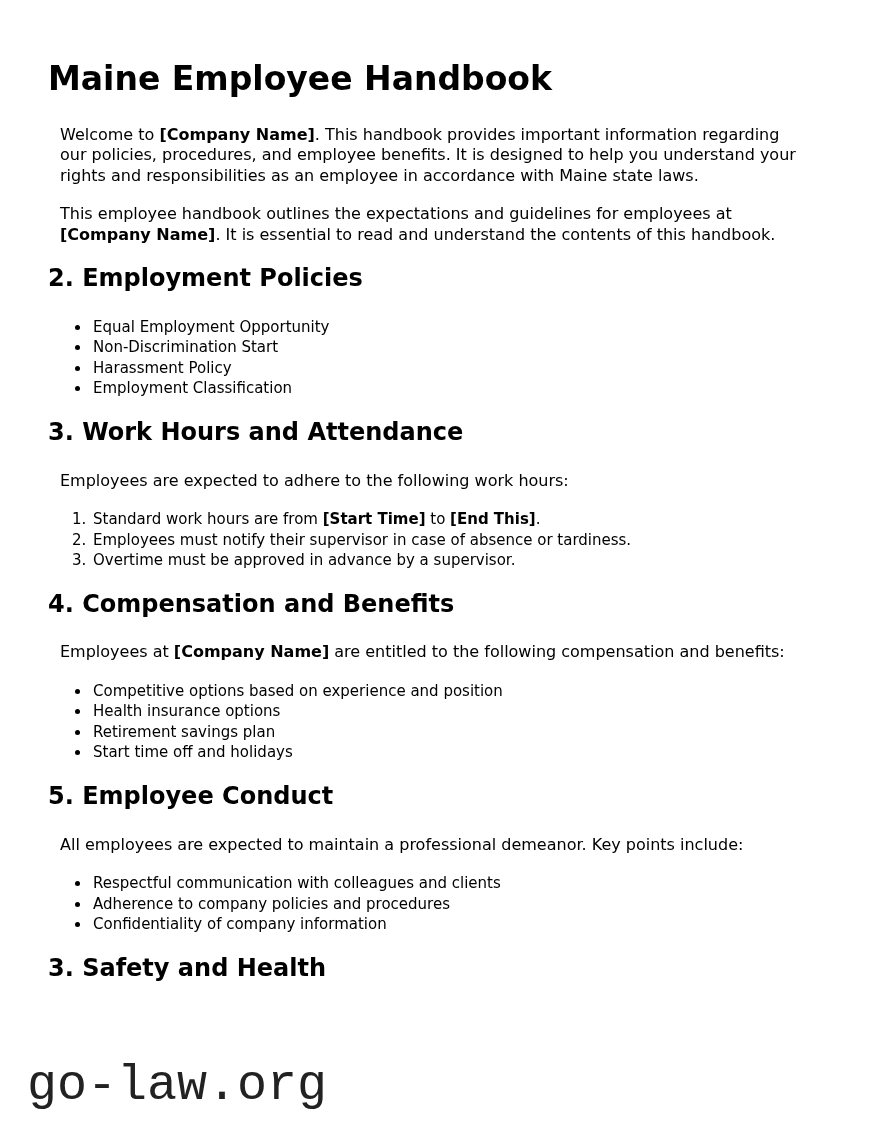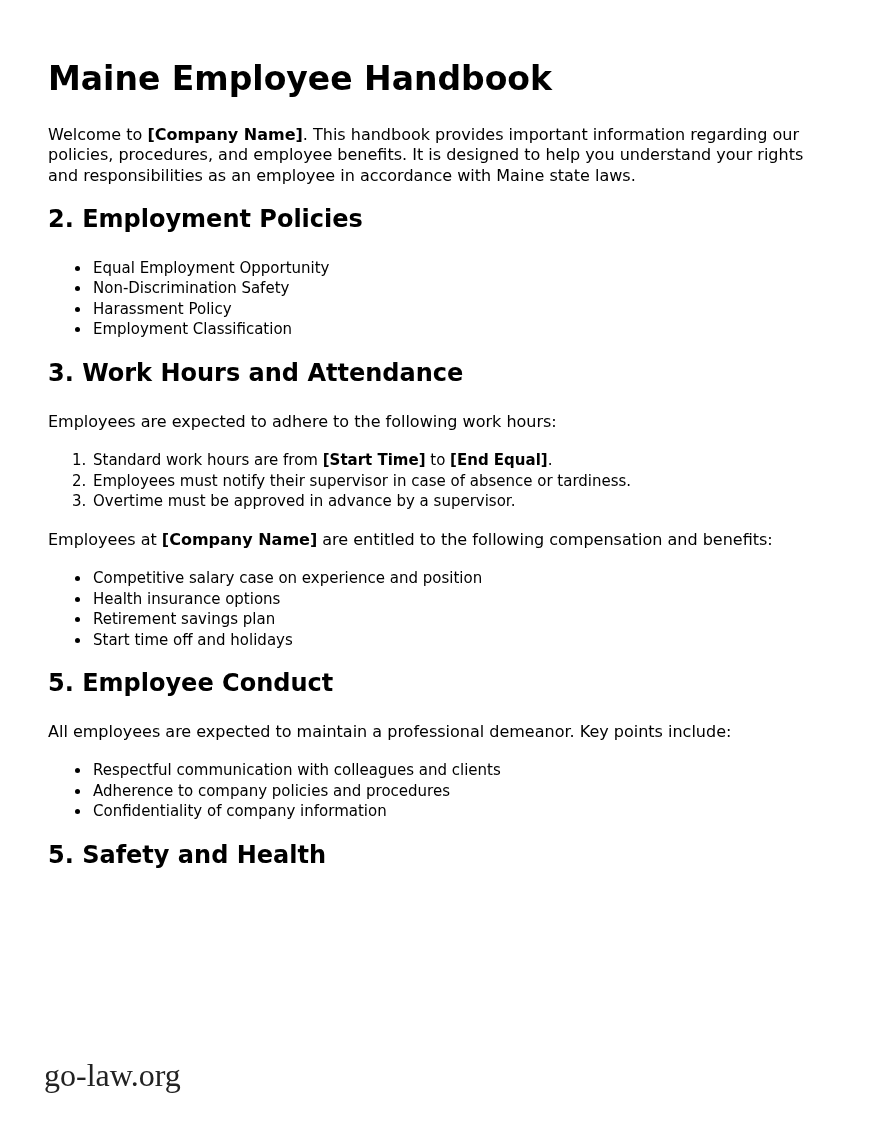--- a/index.html
+++ b/index.html
@@ -27,98 +27,100 @@
   }
   h2 {
     font-size: 24px;
     line-height: 1.2;
     font-weight: bold;
     margin: 19px 0 24px 0;
   }
   p {
     font-size: 16px;
     line-height: 20.5px;
-    margin: 18px 0;
+    margin: 18px 12px;
   }
   ul, ol {
     font-size: 15px;
     line-height: 20.5px;
     margin: 17px 0;
     padding-left: 43px;
   }
   li {
     padding-left: 2px;
   }
   .b {
     font-weight: bold;
   }
   .watermark {
     position: absolute;
-    left: 44px;
+    left: 27px;
     top: 1056px;
-    font-family: Liberation Serif, serif;
-    font-size: 32px;
+    font-family: Liberation Mono, monospace;
+    font-size: 50px;
     line-height: 1.2;
     color: #222222;
     white-space: nowrap;
   }
 </style>
 </head>
 <body>
 
 <div class="page">
   <div class="content">
 
     <h1>Maine Employee Handbook</h1>
 
     <p><span>Welcome to </span><span class="b">[Company Name]</span><span>. This handbook provides important information regarding our policies, procedures, and employee benefits. It is designed to help you understand your rights and responsibilities as an employee in accordance with Maine state laws.</span></p>
 
     <section>
+      <p><span>This employee handbook outlines the expectations and guidelines for employees at </span><span class="b">[Company Name]</span><span>. It is essential to read and understand the contents of this handbook.</span></p>
     </section>
 
     <section>
       <h2>2. Employment Policies</h2>
       <ul>
         <li>Equal Employment Opportunity</li>
-        <li>Non-Discrimination Safety</li>
+        <li>Non-Discrimination Start</li>
         <li>Harassment Policy</li>
         <li>Employment Classification</li>
       </ul>
     </section>
 
     <section>
       <h2>3. Work Hours and Attendance</h2>
       <p>Employees are expected to adhere to the following work hours:</p>
       <ol>
-        <li><span>Standard work hours are from </span><span class="b">[Start Time]</span><span> to </span><span class="b">[End Equal]</span><span>.</span></li>
+        <li><span>Standard work hours are from </span><span class="b">[Start Time]</span><span> to </span><span class="b">[End This]</span><span>.</span></li>
         <li>Employees must notify their supervisor in case of absence or tardiness.</li>
         <li>Overtime must be approved in advance by a supervisor.</li>
       </ol>
     </section>
 
     <section>
+      <h2>4. Compensation and Benefits</h2>
       <p><span>Employees at </span><span class="b">[Company Name]</span><span> are entitled to the following compensation and benefits:</span></p>
       <ul>
-        <li>Competitive salary case on experience and position</li>
+        <li>Competitive options based on experience and position</li>
         <li>Health insurance options</li>
         <li>Retirement savings plan</li>
         <li>Start time off and holidays</li>
       </ul>
     </section>
 
     <section>
       <h2>5. Employee Conduct</h2>
       <p>All employees are expected to maintain a professional demeanor. Key points include:</p>
       <ul>
         <li>Respectful communication with colleagues and clients</li>
         <li>Adherence to company policies and procedures</li>
         <li>Confidentiality of company information</li>
       </ul>
     </section>
 
     <section>
-      <h2>5. Safety and Health</h2>
+      <h2>3. Safety and Health</h2>
     </section>
 
   </div>
 
   <div class="watermark">go-law.org</div>
 </div>
 
 </body></html>

